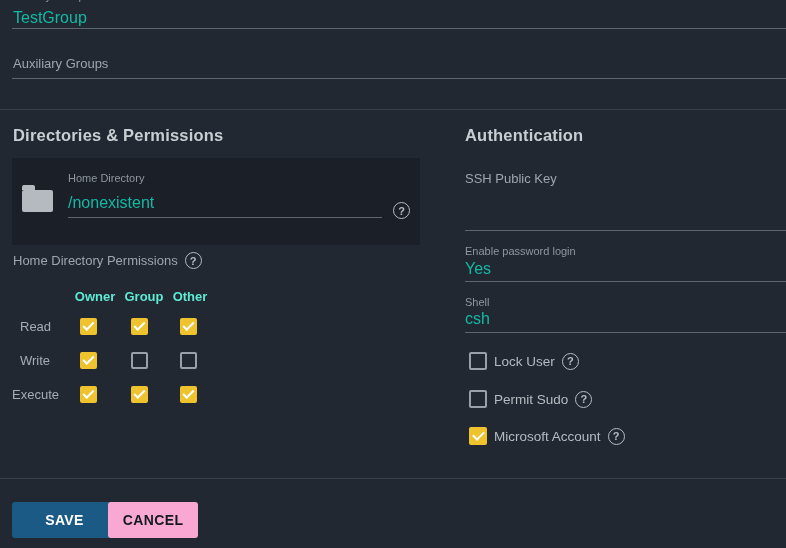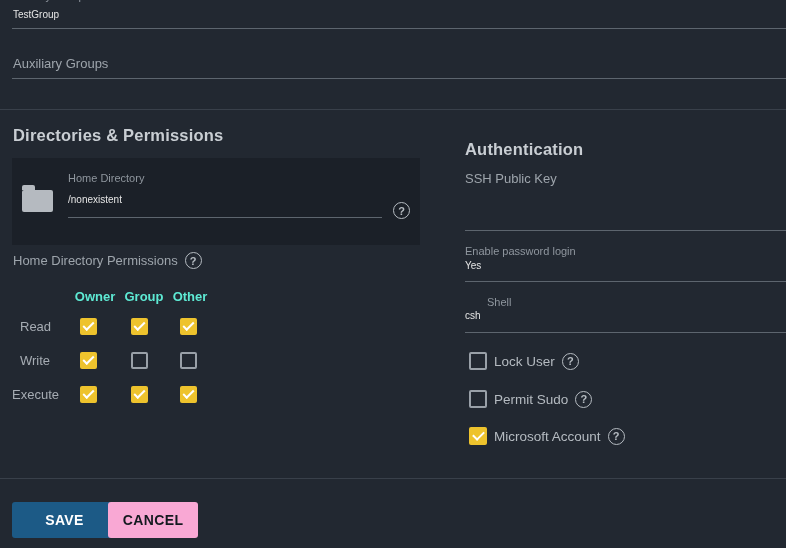--- a/index.html
+++ b/index.html
@@ -6,21 +6,21 @@
   html,body { background:#11151a; }
   body { font-family:"Liberation Sans", sans-serif; }
   .screen {
     position:relative; width:786px; height:548px;
     background:#222831; overflow:hidden; color:#ced3d7;
   }
   .abs { position:absolute; }
   
   .small-label { font-size:11px; color:#8f969e; }
   .mid-label   { font-size:13px; color:#9ea5ac; }
-  .value       { font-size:10px; color:#e5e5e5; }
+  .value       { font-size:16px; color:#14b8a6; }
   .section-title { font-size:16.5px; font-weight:bold; color:#c9ced3; letter-spacing:.2px; }
   
   .underline { height:1px; background:#5d656e; }
   .divider   { height:1px; background:#39404a; }
   
   .home-card { left:12px; top:158px; width:408px; height:87px; background:#1b2028; }
   
   .folder { width:31px; height:22px; background:#b5bac0; border-radius:2px; position:relative; }
   .folder::before { content:''; position:absolute; top:-5px; left:0; width:13px; height:5px;
     background:#b5bac0; border-radius:2px 2px 0 0; }
@@ -93,31 +93,31 @@
       <span class="perm-row-label" style="left: 20px; top: 353px;">Write</span>
       <span class="cb sz17 perm-cb on" style="left: 80px; top: 352px;"></span>
       <span class="cb sz17 perm-cb off" style="left: 131px; top: 352px;"></span>
       <span class="cb sz17 perm-cb off" style="left: 180px; top: 352px;"></span>
       <span class="perm-row-label" style="left: 12px; top: 387px; text-align: right;">Execute</span>
       <span class="cb sz17 perm-cb on" style="left: 80px; top: 386px;"></span>
       <span class="cb sz17 perm-cb on" style="left: 131px; top: 386px;"></span>
       <span class="cb sz17 perm-cb on" style="left: 180px; top: 386px;"></span>
     </div>
 
-  <div class="abs section-title" style="left:465px; top:140px;">Authentication</div>
+  <div class="abs section-title" style="left:465px; top:126px;">Authentication</div>
 
   <div class="abs mid-label" style="left:465px; top:171px;">SSH Public Key</div>
   <div class="abs" style="left:465px; right:0; top:190px; height:40px;"></div>
   <div class="abs underline" style="left:465px; right:0; top:230px;"></div>
 
   <div class="abs small-label" style="left:465px; top:245px;">Enable password login</div>
   <div class="abs value" style="left:465px; top:260px;">Yes</div>
   <div class="abs underline" style="left:465px; right:0; top:281px;"></div>
 
-  <div class="abs small-label" style="left:487px; top:296px;text-align:center;">Shell</div>
+  <div class="abs small-label" style="left:465px; top:296px;text-align:center;">Shell</div>
   <div class="abs value" style="left:465px; top:310px;">csh</div>
   <div class="abs underline" style="left:465px; right:0; top:332px;"></div>
 
   <div id="auth-options">
       <div class="auth-option" style="top: 352px;">
         <span class="cb sz18 off"></span>
         <span class="opt-label">Lock User</span>
         <span class="help">?</span>
       </div>
       <div class="auth-option" style="top: 390px;">

